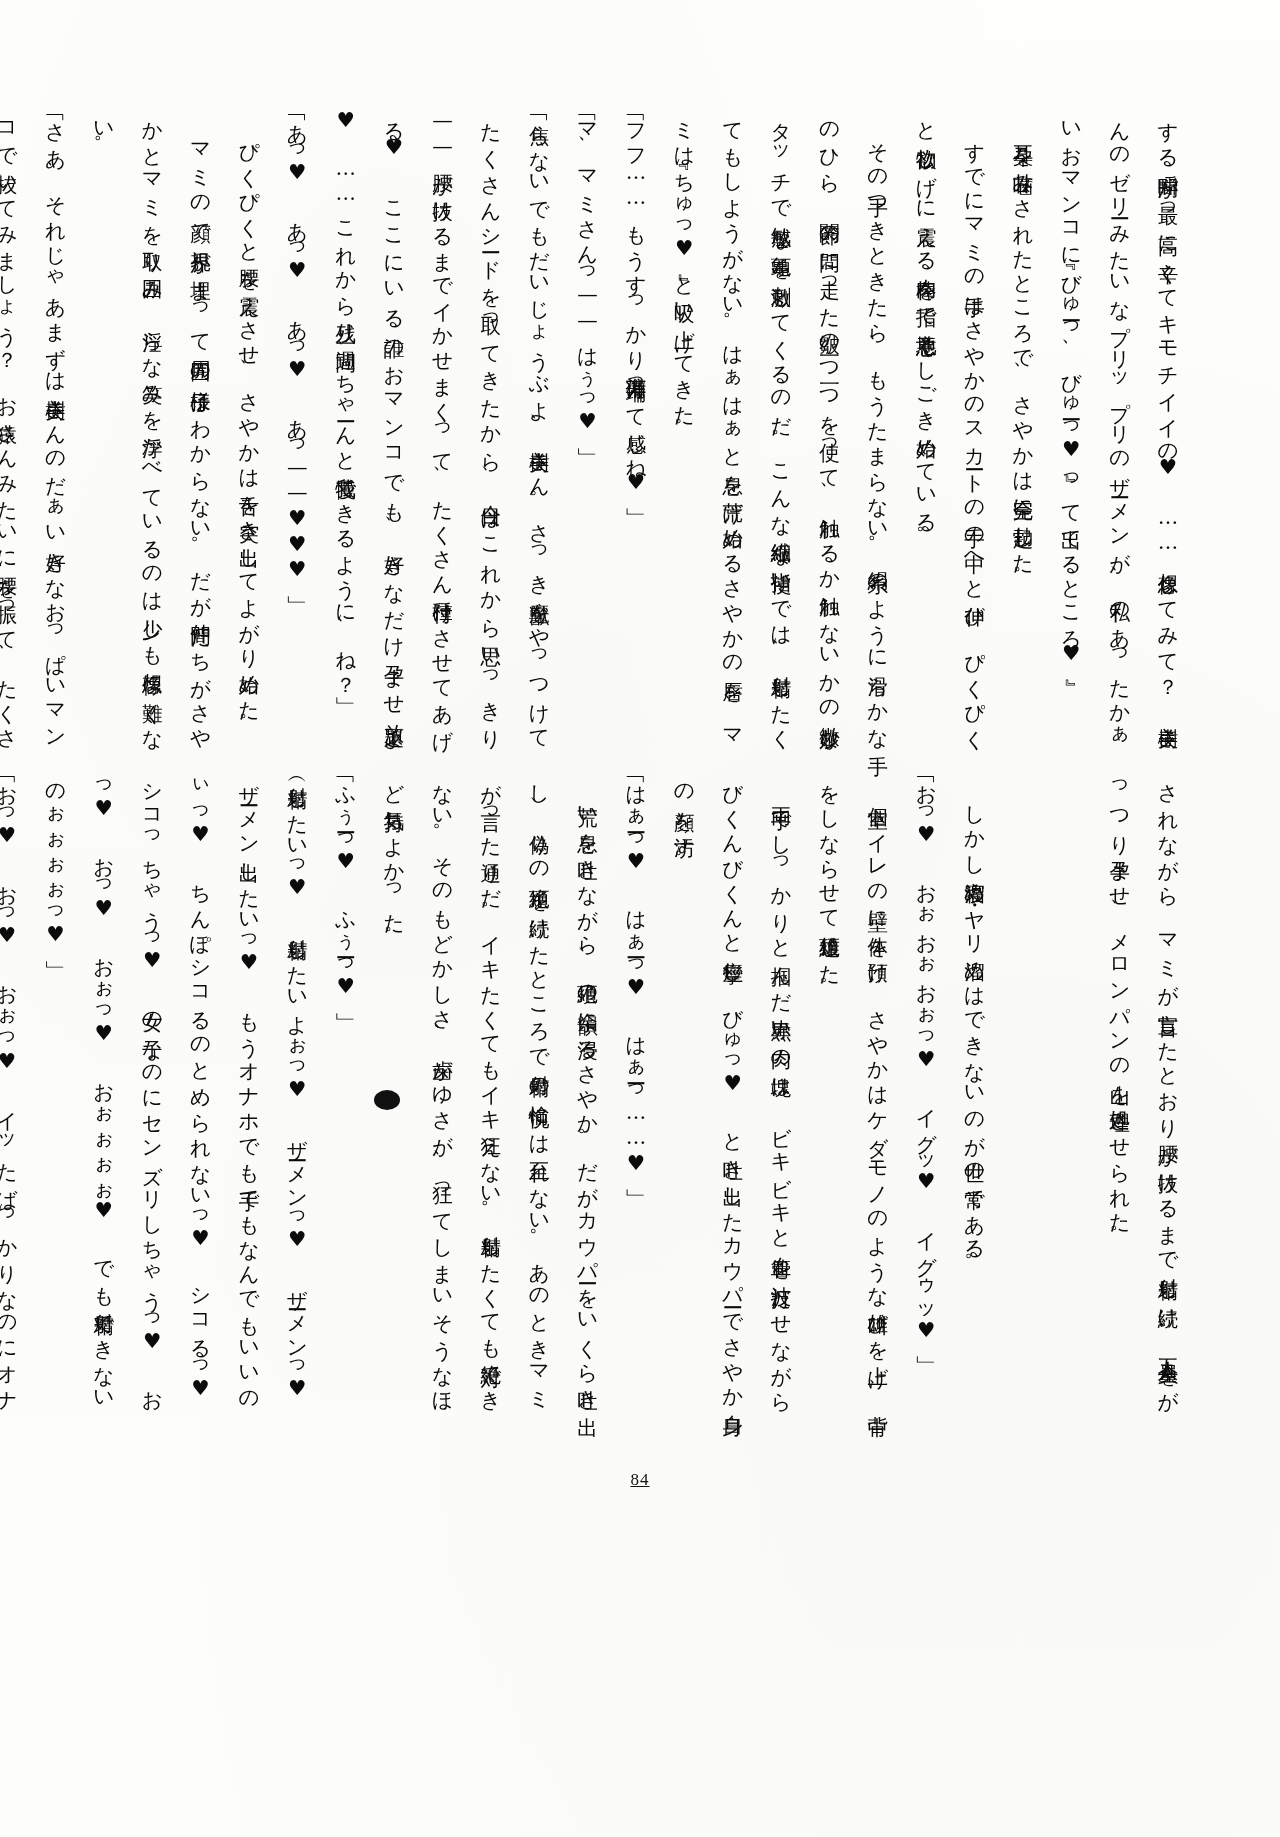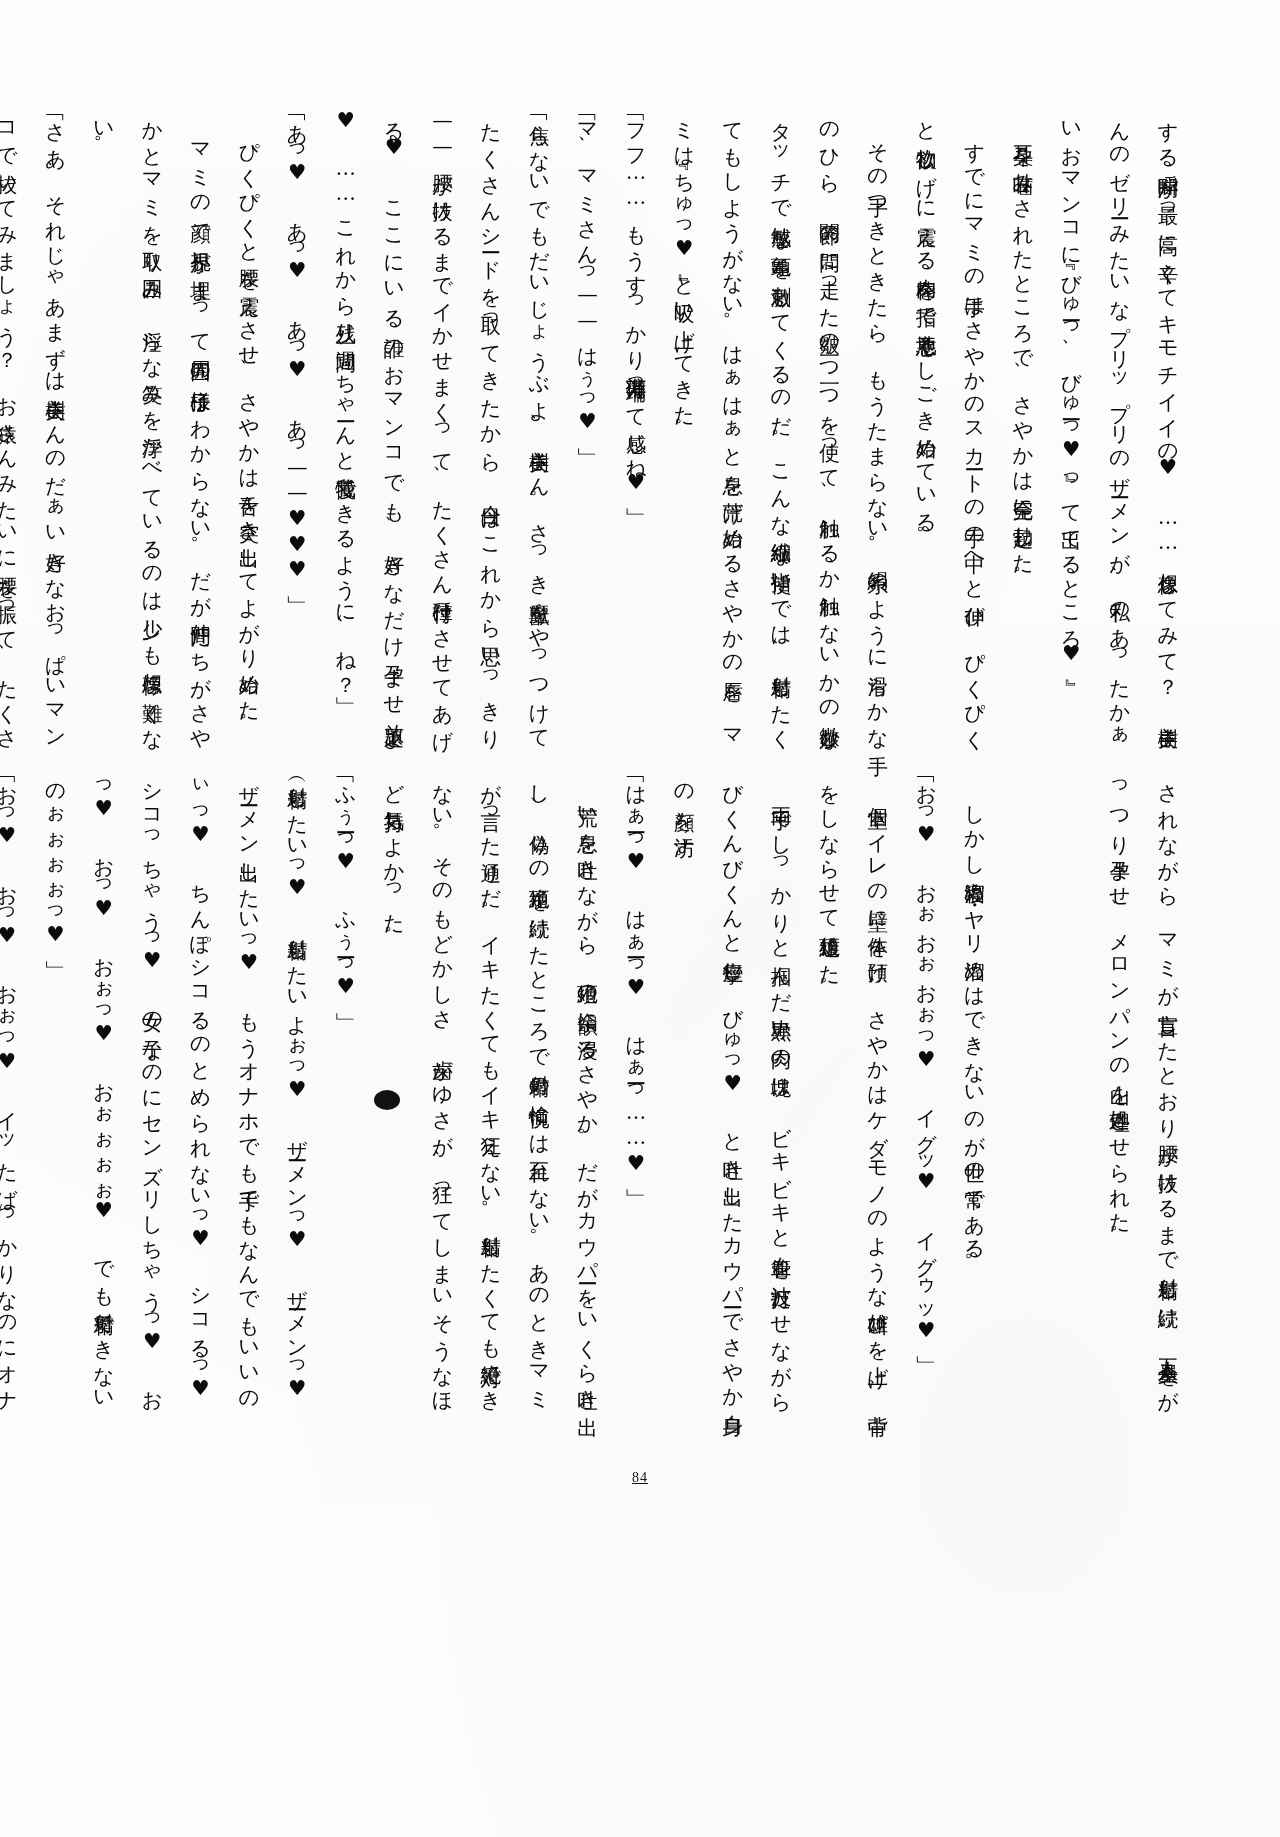--- a/index.html
+++ b/index.html
@@ -78,21 +78,21 @@
   }
 
   
   #page-number {
     position: absolute;
     left: 0;
     right: 0;
     top: 1470px;
     text-align: center;
     font-family: "Liberation Serif", "DejaVu Serif", serif;
-    font-size: 14px;
+    font-size: 17px;
     color: #111111;
     letter-spacing: 1px;
     text-decoration: underline;
   }
 </style>
 </head>
 <body>
 
 <div id="page">
 

